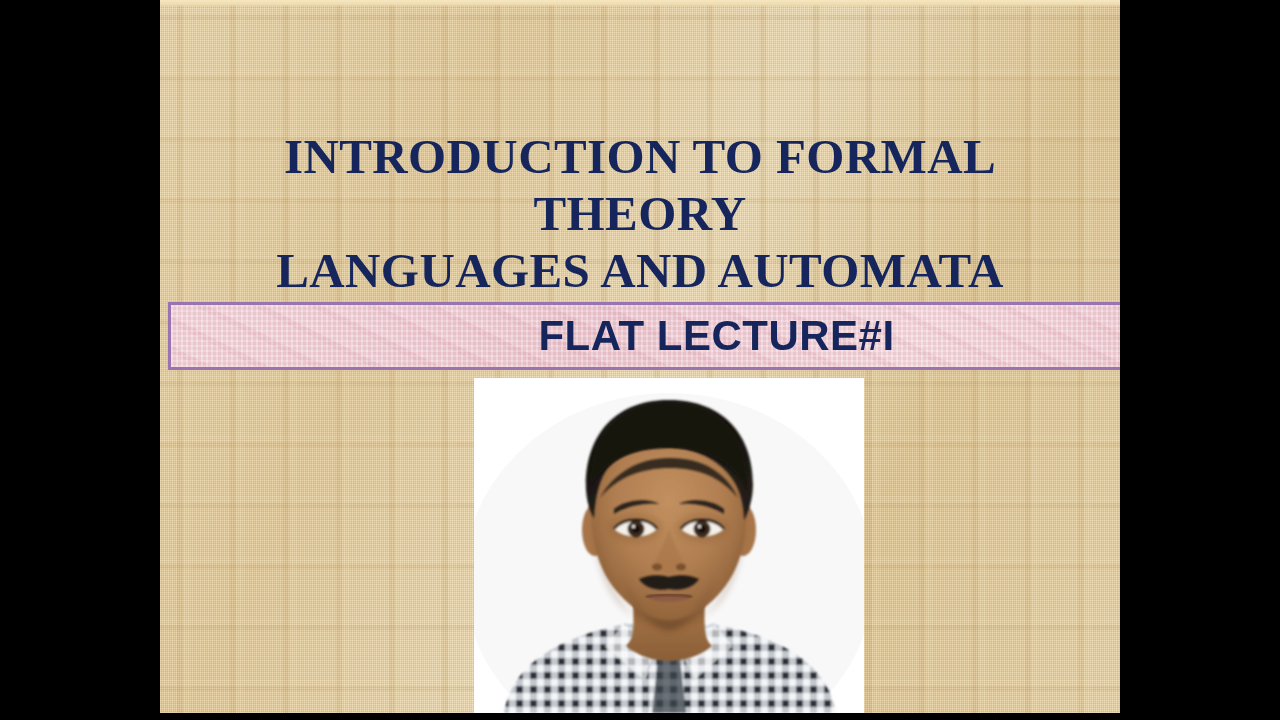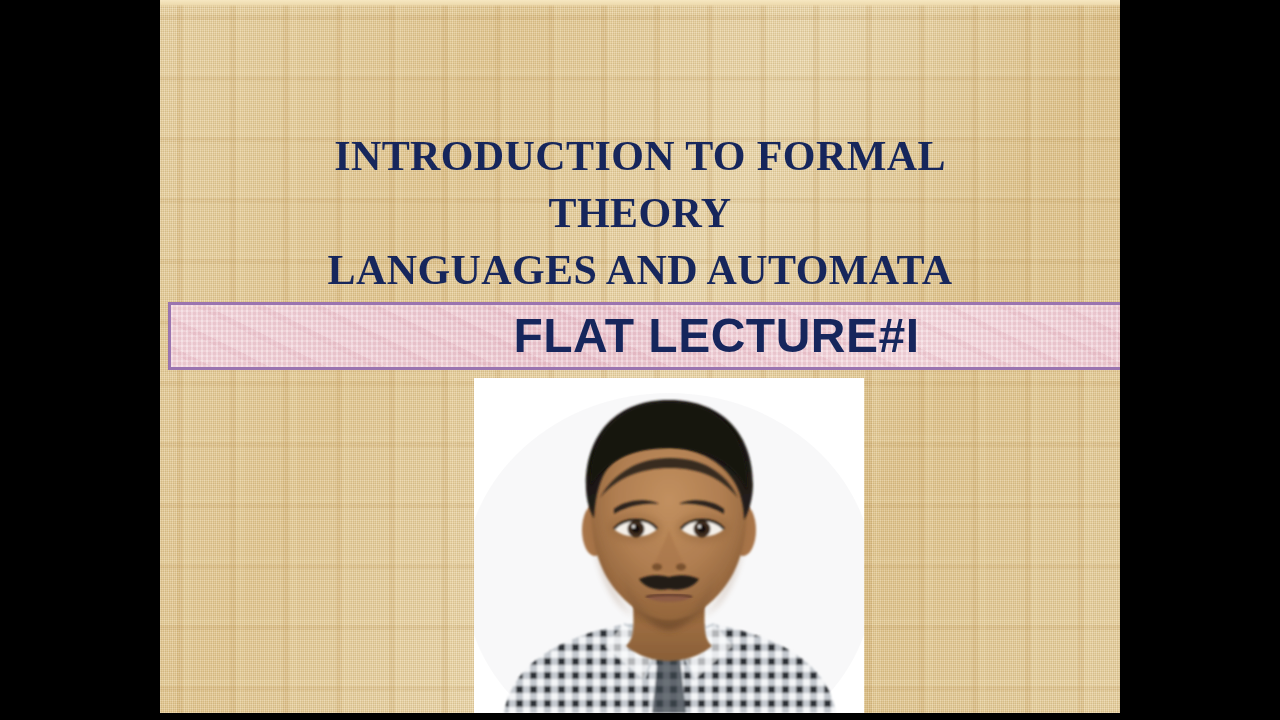--- a/index.html
+++ b/index.html
@@ -87,21 +87,21 @@
   
   #title-block {
     position: absolute;
     left: 60px;
     top: 128px;
     width: 840px;
     text-align: center;
   }
   .title-line {
     font-family: "Liberation Serif", serif;
-    font-size: 42px;
+    font-size: 49px;
     font-weight: 700;
     line-height: 57px;
     letter-spacing: 0.4px;
     color: #16265c;
     white-space: nowrap;
   }
 
   
   #banner {
     position: absolute;
@@ -130,21 +130,21 @@
         rgba(222,163,177,0.22) 19px,
         rgba(250,226,231,0.20) 19px,
         rgba(250,226,231,0.20) 26px),
       linear-gradient(100deg, #f1d2d8 0%, #eac5ce 40%, #f3d6dc 68%, #e9c2cb 100%);
     display: flex;
     align-items: center;
     justify-content: center;
   }
   #banner-text {
     font-family: "Liberation Sans", sans-serif;
-    font-size: 48px;
+    font-size: 42px;
     font-weight: 700;
     letter-spacing: 0.5px;
     color: #16265c;
     white-space: nowrap;
     line-height: 1;
   }
 
   
   #photo {
     position: absolute;

